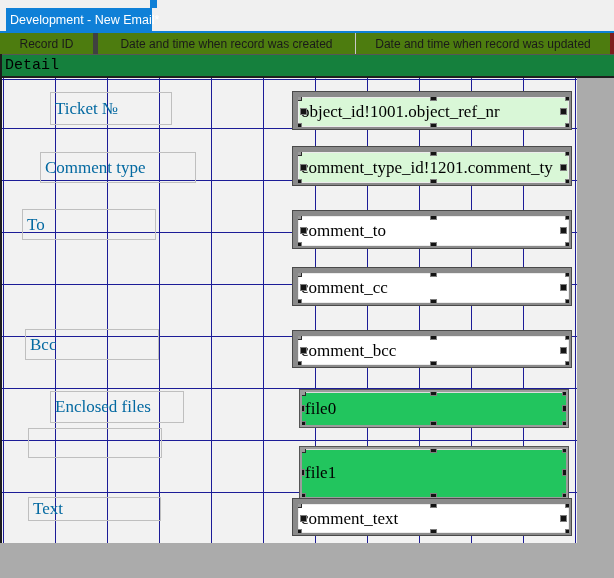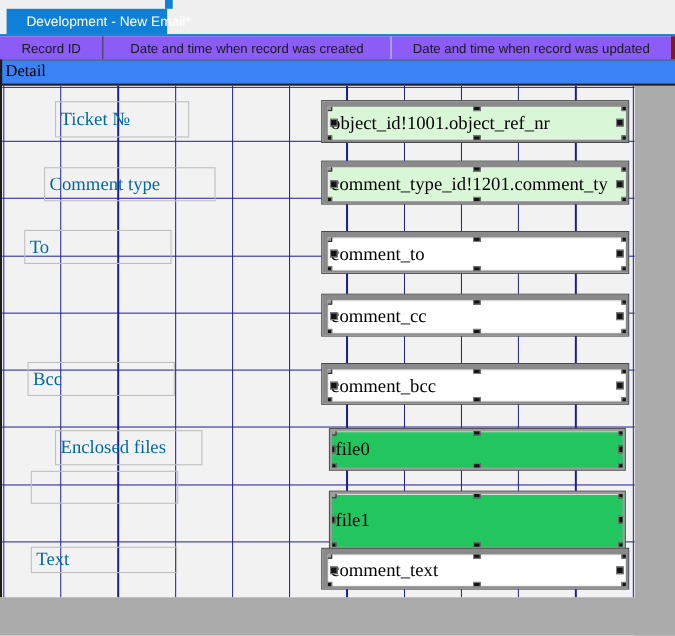--- a/index.html
+++ b/index.html
@@ -4,34 +4,34 @@
 <style>
   html,body{margin:0;padding:0;}
   #screen{
     position:relative;width:614px;height:578px;overflow:hidden;
     background:#f0f0f0;font-family:"Liberation Sans",sans-serif;
   }
   
   .top-sliver{position:absolute;left:150px;top:0;width:7px;height:8px;background:#0f80d7;}
   
   .tab{position:absolute;left:6px;top:8px;width:146px;height:23px;background:#0f80d7;
-       color:#fff;font-size:12.5px;display:flex;align-items:center;padding-left:18px;
+       color:#fff;font-size:12.5px;display:flex;align-items:center;padding-left:4px;
        box-sizing:border-box;white-space:nowrap;}
   .tab-underline{position:absolute;left:0;top:31px;width:614px;height:2px;background:#0f80d7;}
   
   .hdr{position:absolute;left:0;top:33px;width:614px;height:21px;display:flex;
-       background:#8b5cf6;font-size:12px;color:#1a1a1a;}
+       background:#4d7c0f;font-size:12px;color:#1a1a1a;}
   .hdr-cell{display:flex;align-items:center;justify-content:center;box-sizing:border-box;white-space:nowrap;}
   .hdr-c1{width:93px;}
-  .hdr-c2{width:262px;border-left:1px solid #404040;}
+  .hdr-c2{width:262px;border-left:5px solid #404040;}
   .hdr-c3{width:259px;border-left:1px solid #c9c9c9;border-right:4px solid #7f1d1d;}
   
   .band{position:absolute;left:0;top:54px;width:614px;height:24px;box-sizing:border-box;
-        background:#3b82f6;border-top:1px solid #565656;border-bottom:2px solid #1f1f1f;
-        font-family:Liberation Serif, serif;font-size:15px;color:#000;
+        background:#15803d;border-top:1px solid #565656;border-bottom:2px solid #1f1f1f;
+        font-family:Liberation Mono, monospace;font-size:15px;color:#000;
         display:flex;align-items:center;padding-left:5px;}
   
   .grid-area{position:absolute;left:2px;top:78px;width:575px;height:465px;
         background-color:#f2f2f2;
         background-image:
           repeating-linear-gradient(to right,#1c1c97 0 1px,transparent 1px 52px),
           repeating-linear-gradient(to bottom,#1c1c97 0 1px,transparent 1px 52px);
         background-position:1px 0,0 50px;}
   .left-edge{position:absolute;left:0;top:54px;width:2px;height:489px;background:#1c1c1c;}
   .gray-right{position:absolute;left:577px;top:78px;width:37px;height:500px;background:#ababab;}

